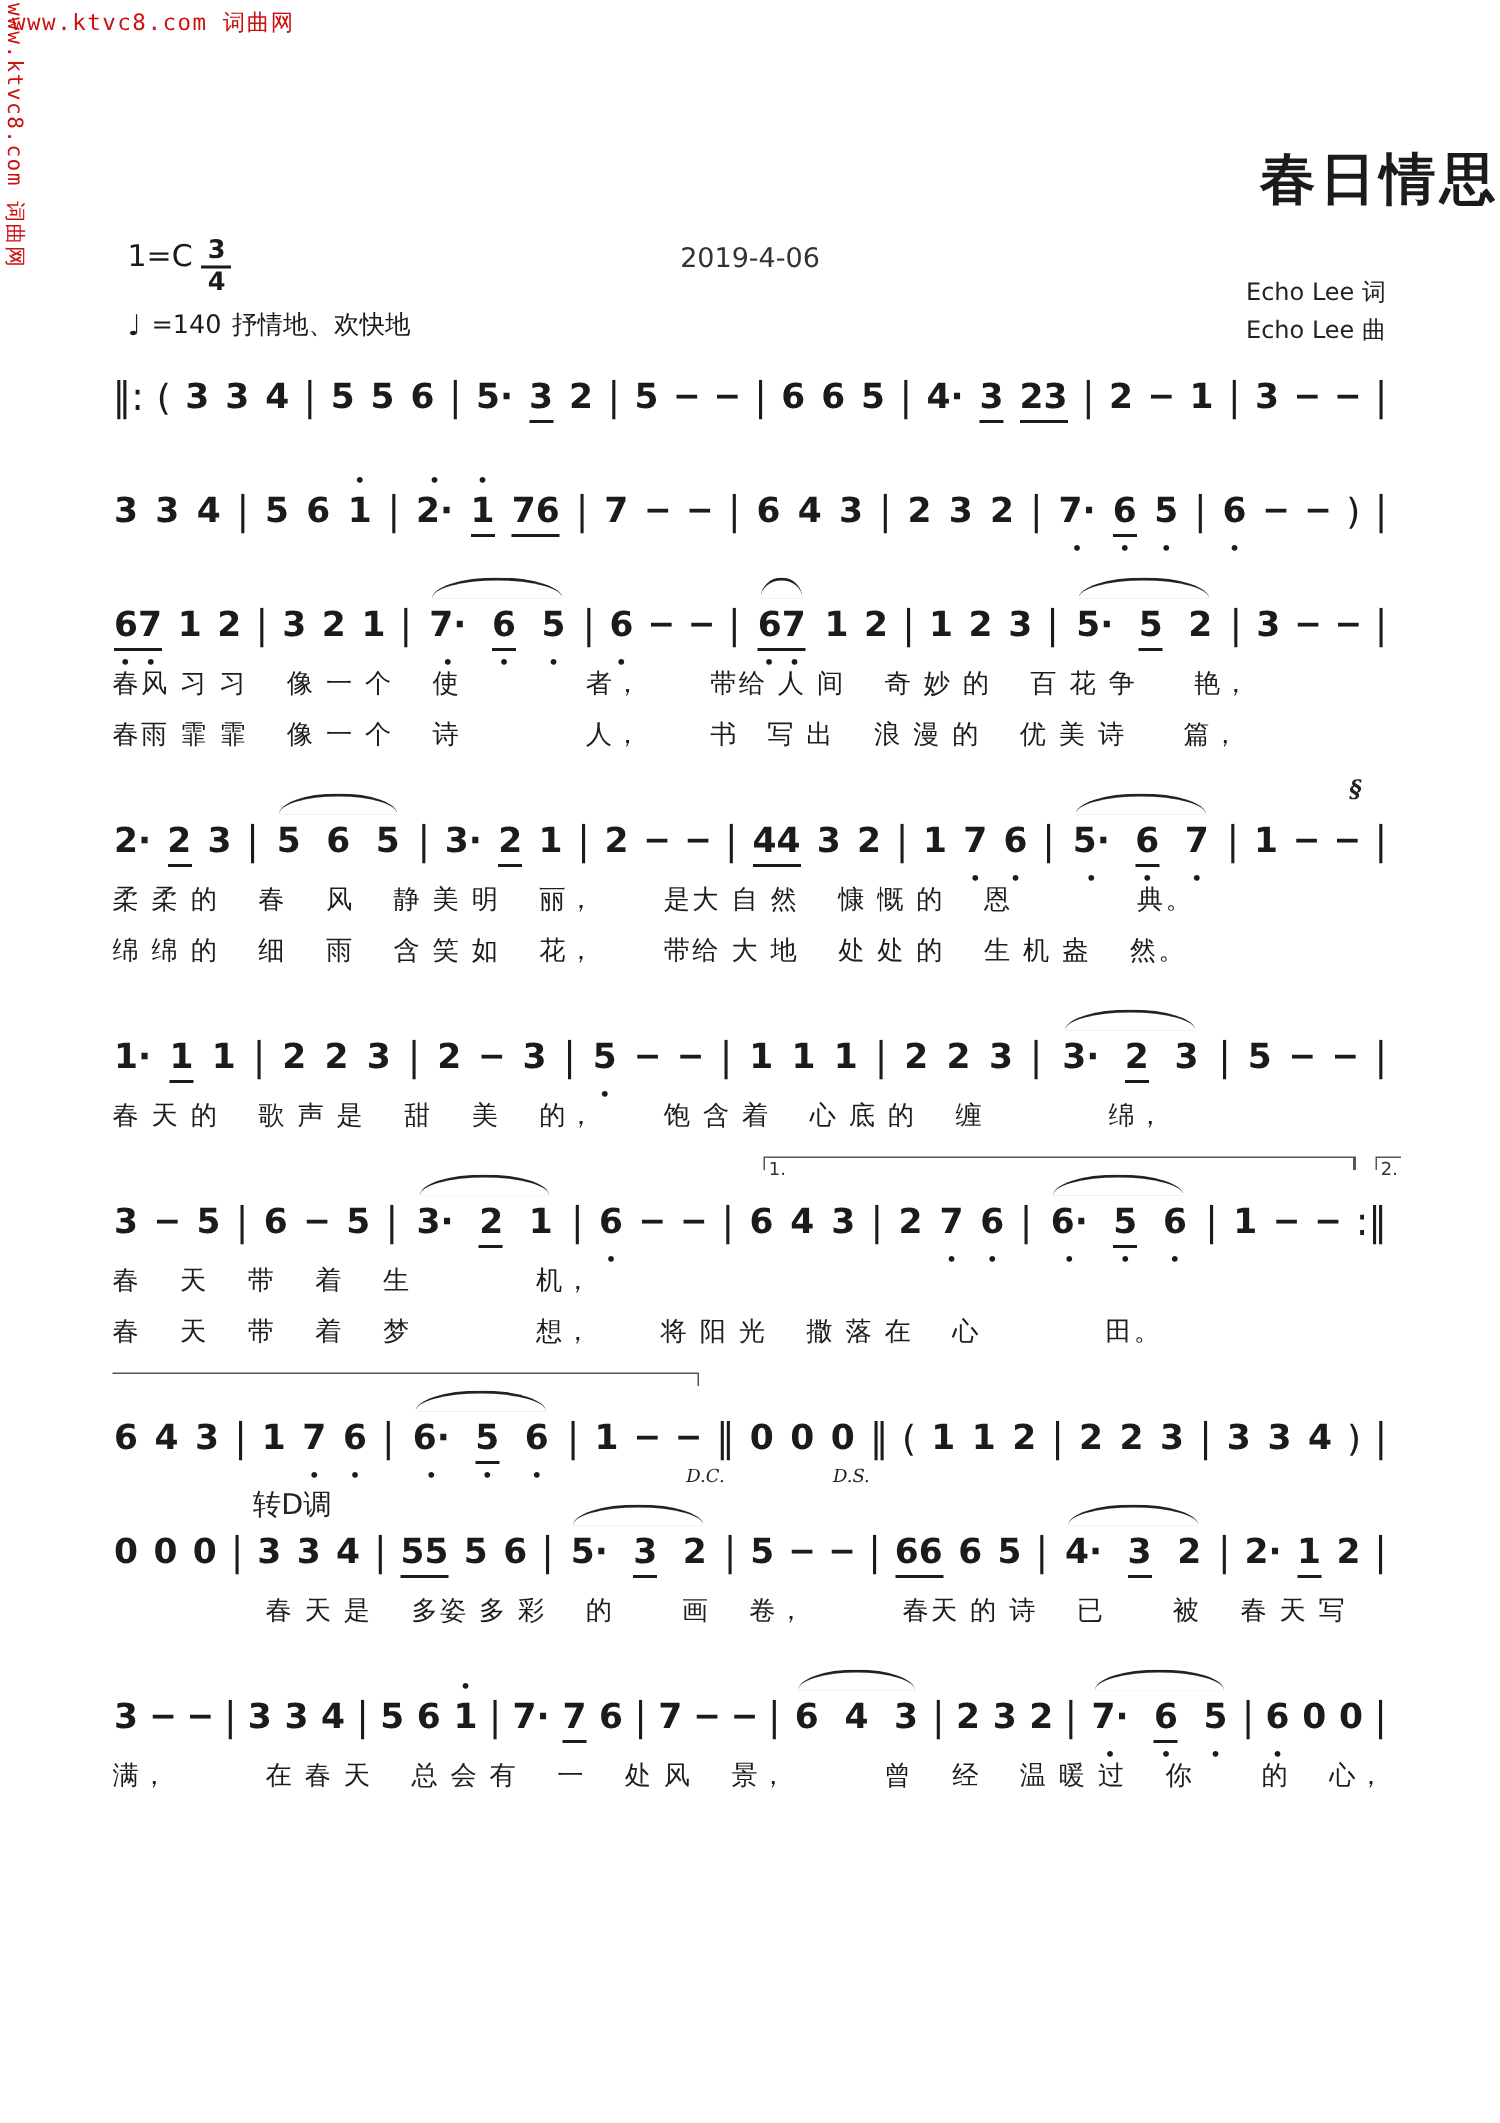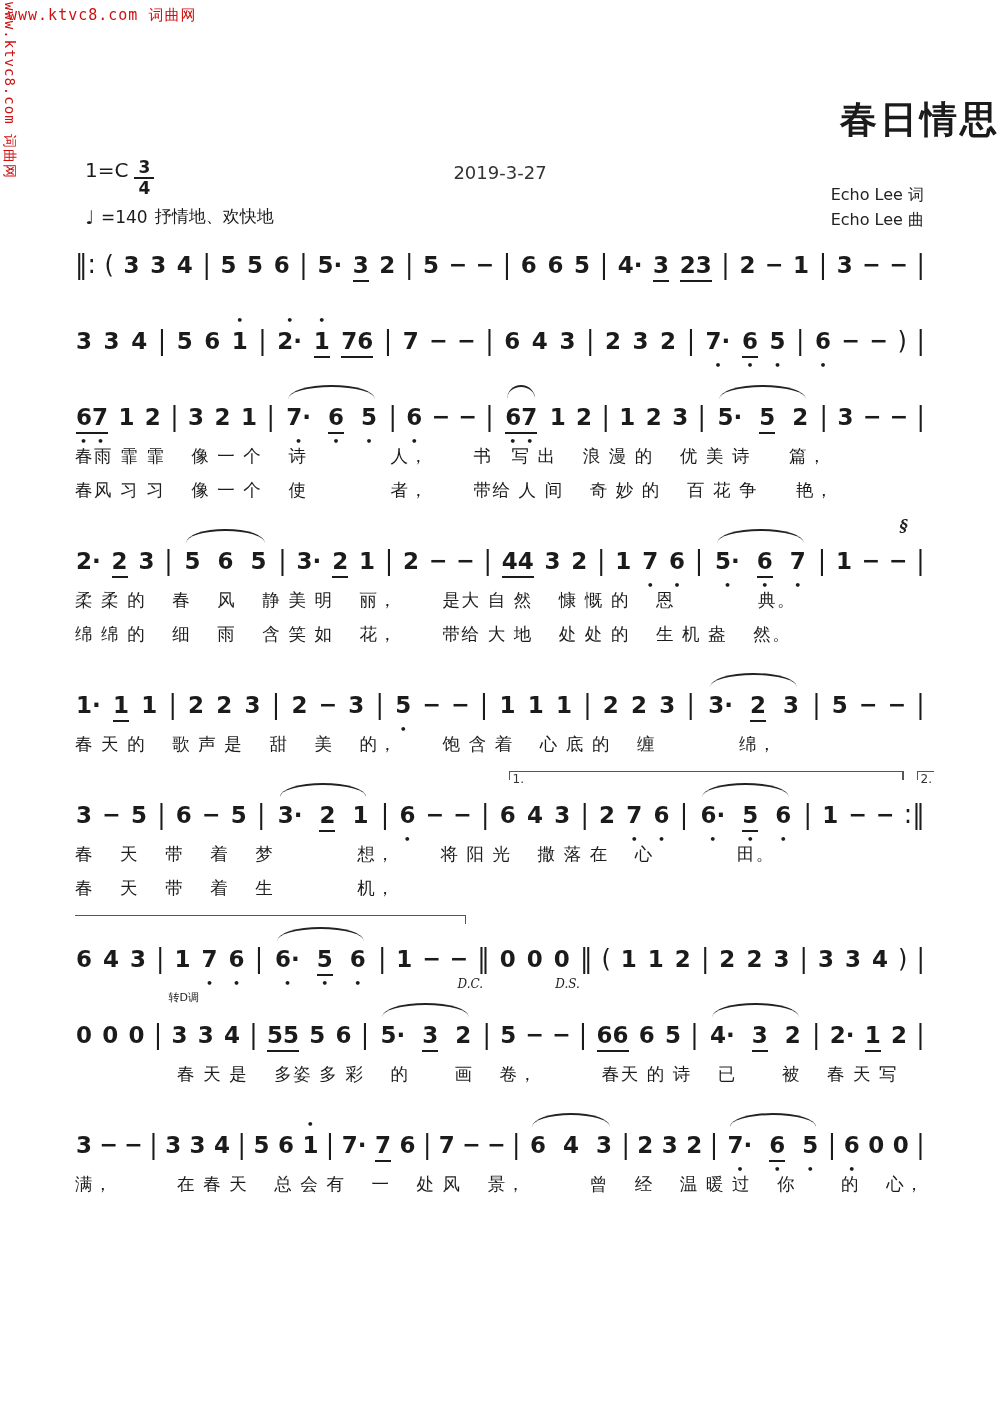--- a/index.html
+++ b/index.html
@@ -34,35 +34,35 @@
   .dash{font-weight:bold;font-size:22px;}
   .paren{font-weight:400;font-size:24px;}
   .slur-group{position:relative;display:inline-flex;align-items:center;gap:15px;padding:0 2px;}
   .slur-group::before{content:"";position:absolute;top:-15px;left:5px;right:5px;height:12px;
                       border-top:2px solid #222;border-radius:50% 50% 0 0 / 100% 100% 0 0;}
   
   .ov-bracket{position:absolute;top:-27px;height:8px;border-top:1.5px solid #555;}
   .ov-bracket .tl{position:absolute;left:0;top:0;width:1.5px;height:8px;background:#555;}
   .ov-bracket .tr{position:absolute;right:0;top:0;width:1.5px;height:8px;background:#555;}
   .ov-lab{position:absolute;left:4px;top:0px;font-size:12px;color:#333;}
-  .ov-above{position:absolute;top:-28px;font-size:11px;color:#222;}
+  .ov-above{position:absolute;top:-28px;font-size:19px;color:#222;}
   .ov-above.segno{font-size:16px;font-style:italic;font-family:"DejaVu Serif","Liberation Serif",serif;font-weight:bold;}
   .ov-below{position:absolute;top:35px;font-size:12px;font-style:italic;
             font-family:"DejaVu Serif","Liberation Serif",serif;color:#222;text-align:right;}
   .lyric-row{margin-top:10px;font-size:17.5px;line-height:24px;white-space:pre;letter-spacing:1.5px;color:#1d1d1d;}
 </style>
 </head>
 <body>
 
 <div class="page">
   <div class="wm-top">www.ktvc8.com 词曲网</div>
   <div class="wm-left">www.ktvc8.com 词曲网</div>
 
   <div class="title">春日情思</div>
-  <div class="date">2019-3-27</div>
+  <div class="date">2019-4-06</div>
 
   <div class="keyrow">
     <span>1=C</span>
     <span class="frac">
       <span class="ft">3</span>
       <span class="fb">4</span>
     </span>
   </div>
 
   <div class="tempo">
@@ -214,22 +214,22 @@
             <span class="note"><span class="num">5·</span></span>
             <span class="note"><span class="num u1">5</span></span>
             <span class="note"><span class="num">2</span></span>
           </span>
           <span class="bar">|</span>
           <span class="note"><span class="num">3</span></span>
           <span class="dash">−</span>
           <span class="dash">−</span>
           <span class="bar">|</span>
         </div>
+        <div class="lyric-row">春风 习 习　 像 一 个　 使　　　　 者，　　 带给 人 间　 奇 妙 的　 百 花 争　　艳，</div>
         <div class="lyric-row">春雨 霏 霏　 像 一 个　 诗　　　　 人，　　 书　写 出　 浪 漫 的　 优 美 诗　　篇，</div>
-        <div class="lyric-row">春风 习 习　 像 一 个　 使　　　　 者，　　 带给 人 间　 奇 妙 的　 百 花 争　　艳，</div>
       </div>
       <div class="system">
         <span class="ov-above segno" style="left: 97%;">§</span>
         <div class="notes-row">
           <span class="note"><span class="num">2·</span></span>
           <span class="note"><span class="num u1">2</span></span>
           <span class="note"><span class="num">3</span></span>
           <span class="bar">|</span>
           <span class="slur-group">
             <span class="note"><span class="num">5</span></span>
@@ -371,22 +371,22 @@
             <span class="note"><span class="num">6</span><span class="dots below">
                 <span class="d">•</span>
               </span></span>
           </span>
           <span class="bar">|</span>
           <span class="note"><span class="num">1</span></span>
           <span class="dash">−</span>
           <span class="dash">−</span>
           <span class="bar">:‖</span>
         </div>
+        <div class="lyric-row">春　 天　 带　 着　 生　　　　 机，</div>
         <div class="lyric-row">春　 天　 带　 着　 梦　　　　 想，　　 将 阳 光　 撒 落 在　 心　　　　 田。</div>
-        <div class="lyric-row">春　 天　 带　 着　 生　　　　 机，</div>
       </div>
       <div class="system">
         <div class="ov-bracket" style="left: 0%; width: 46%;">
           <span class="tr"></span>
         </div>
         <span class="ov-below" style="left: 45%;">D.C.</span>
         <span class="ov-below" style="left: 56.5%;">D.S.</span>
         <div class="notes-row">
           <span class="note"><span class="num">6</span></span>
           <span class="note"><span class="num">4</span></span>

